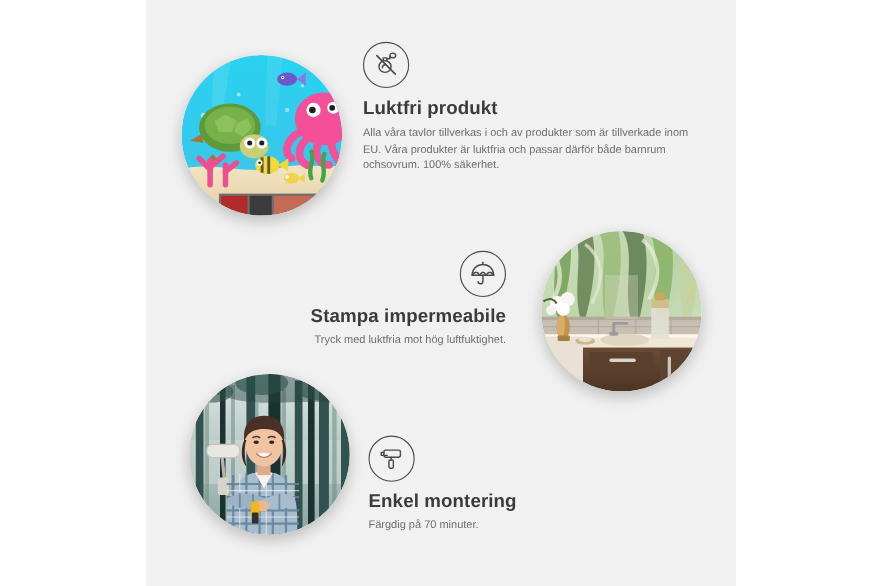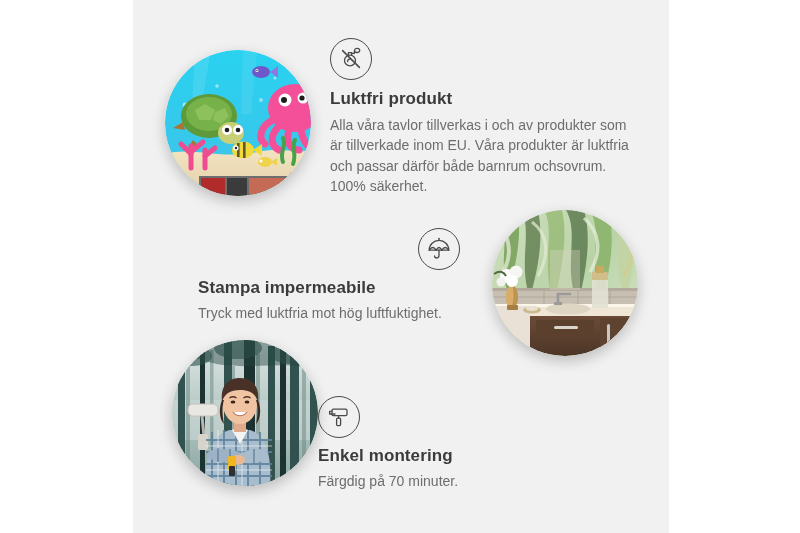--- a/index.html
+++ b/index.html
@@ -47,49 +47,49 @@
     box-sizing: border-box;
   }
   .feature .f-title {
     font-size: 17px;
     font-weight: bold;
     color: #3b3b3b;
     letter-spacing: 0.1px;
     white-space: nowrap;
   }
   .feature .f-body {
-    font-size: 14px;
+    font-size: 10px;
     line-height: 1.45;
     color: #6d6d6d;
   }
 
   
   #feature-1 {
     left: 330px;
     top: 38px;
     width: 300px;
     text-align: left;
   }
   #feature-1 .icon-wrap { margin: 0 0 9px 0; }
   #feature-1 .f-title { margin-bottom: 6px; }
 
   
   #feature-2 {
     left: 198px;
     top: 228px;
     width: 262px;
-    text-align: left;
+    text-align: right;
   }
   #feature-2 .icon-wrap { margin: 0 0 8px auto; }
   #feature-2 .f-title { margin-bottom: 5px; }
   #feature-2 .f-body { white-space: nowrap; }
 
   
   #feature-3 {
-    left: 318px;
+    left: 335px;
     top: 396px;
     width: 280px;
     text-align: left;
   }
   #feature-3 .icon-wrap { margin: 0 0 8px 0; }
   #feature-3 .f-title { margin-bottom: 5px; }
 
   
   .photo {
     position: absolute;

